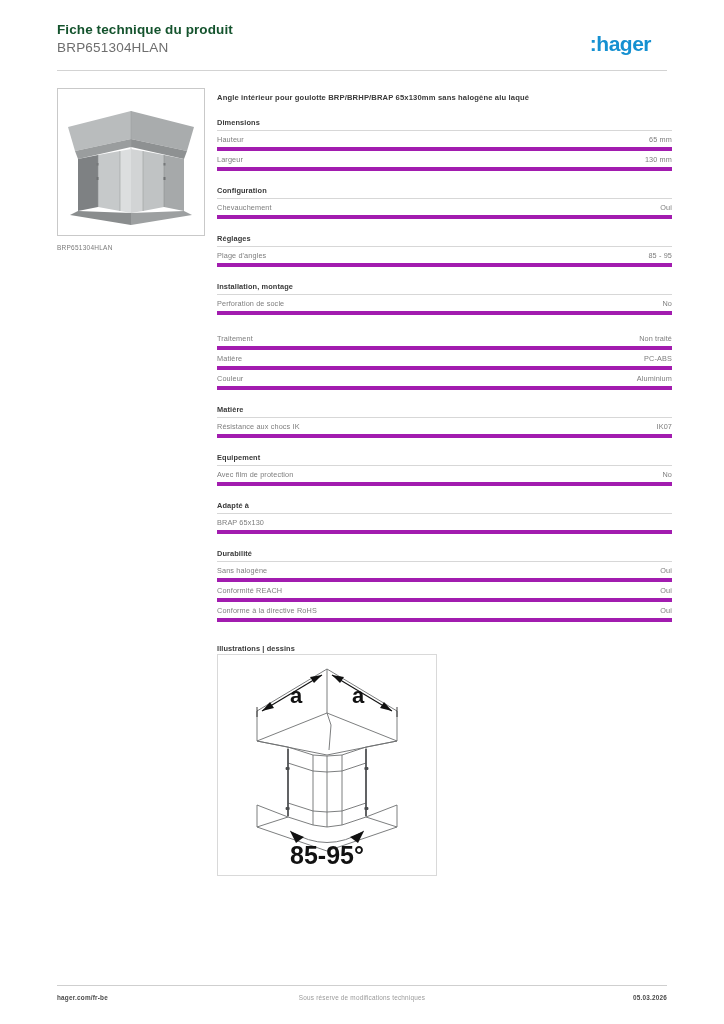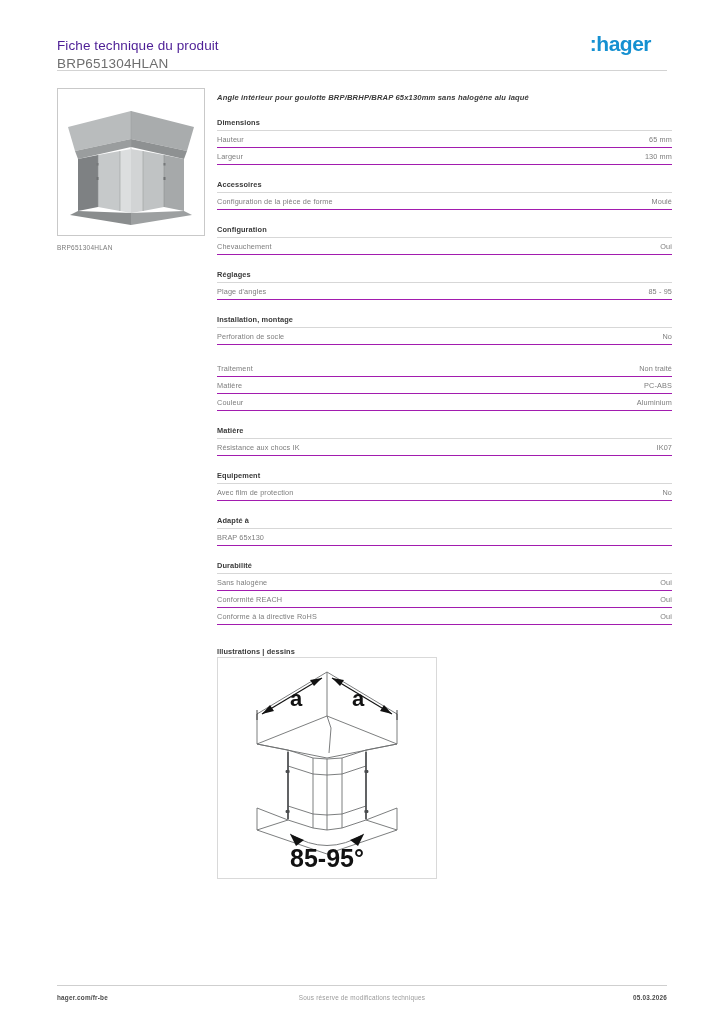--- a/index.html
+++ b/index.html
@@ -21,25 +21,24 @@
   
   .header {
     position: absolute;
     left: 57px;
     top: 22px;
     width: 610px;
     height: 50px;
   }
   .doc-title {
     font-size: 13.5px;
-    font-weight: normal;
-    color: #4c1d95;
+    font-weight: bold;
+    color: #14532d;
     letter-spacing: 0.1px;
     line-height: 16px;
-    margin-top: 16px;
   }
   .doc-subtitle {
     font-size: 13.5px;
     font-weight: normal;
     color: #6e6e6e;
     letter-spacing: 0.2px;
     line-height: 17px;
     margin-top: 1px;
   }
   .brand-logo {
@@ -90,21 +89,20 @@
     left: 217px;
     top: 92px;
     width: 455px;
   }
   .product-desc {
     font-size: 7.6px;
     font-weight: bold;
     color: #3a3a3a;
     letter-spacing: 0.15px;
     line-height: 11px;
-    font-style: italic;
   }
   .specs-title {
     margin-top: 22px;
     font-size: 7.6px;
     font-weight: bold;
     color: #3a3a3a;
     letter-spacing: 0.15px;
   }
 
   .spec-group { margin-top: 15px; }
@@ -114,21 +112,21 @@
     font-weight: bold;
     color: #3a3a3a;
     letter-spacing: 0.1px;
     padding-bottom: 3px;
     border-bottom: 1px solid #d7d7d7;
   }
   .spec-row {
     display: flex;
     justify-content: space-between;
     align-items: baseline;
-    border-bottom: 1px solid #a21caf;
+    border-bottom: 4px solid #a21caf;
     padding: 4px 0 3px 0;
     min-height: 11px;
   }
   .spec-label {
     font-size: 7.3px;
     color: #7d7d7d;
     letter-spacing: 0.12px;
   }
   .spec-value {
     font-size: 7.3px;
@@ -263,27 +261,20 @@
           <div class="spec-row">
             <span class="spec-label">Hauteur</span>
             <span class="spec-value">65 mm</span>
           </div>
           <div class="spec-row">
             <span class="spec-label">Largeur</span>
             <span class="spec-value">130 mm</span>
           </div>
         </div>
         <div class="spec-group">
-          <div class="group-head">Accessoires</div>
-          <div class="spec-row">
-            <span class="spec-label">Configuration de la pièce de forme</span>
-            <span class="spec-value">Moulé</span>
-          </div>
-        </div>
-        <div class="spec-group">
           <div class="group-head">Configuration</div>
           <div class="spec-row">
             <span class="spec-label">Chevauchement</span>
             <span class="spec-value">Oui</span>
           </div>
         </div>
         <div class="spec-group">
           <div class="group-head">Réglages</div>
           <div class="spec-row">
             <span class="spec-label">Plage d'angles</span>

